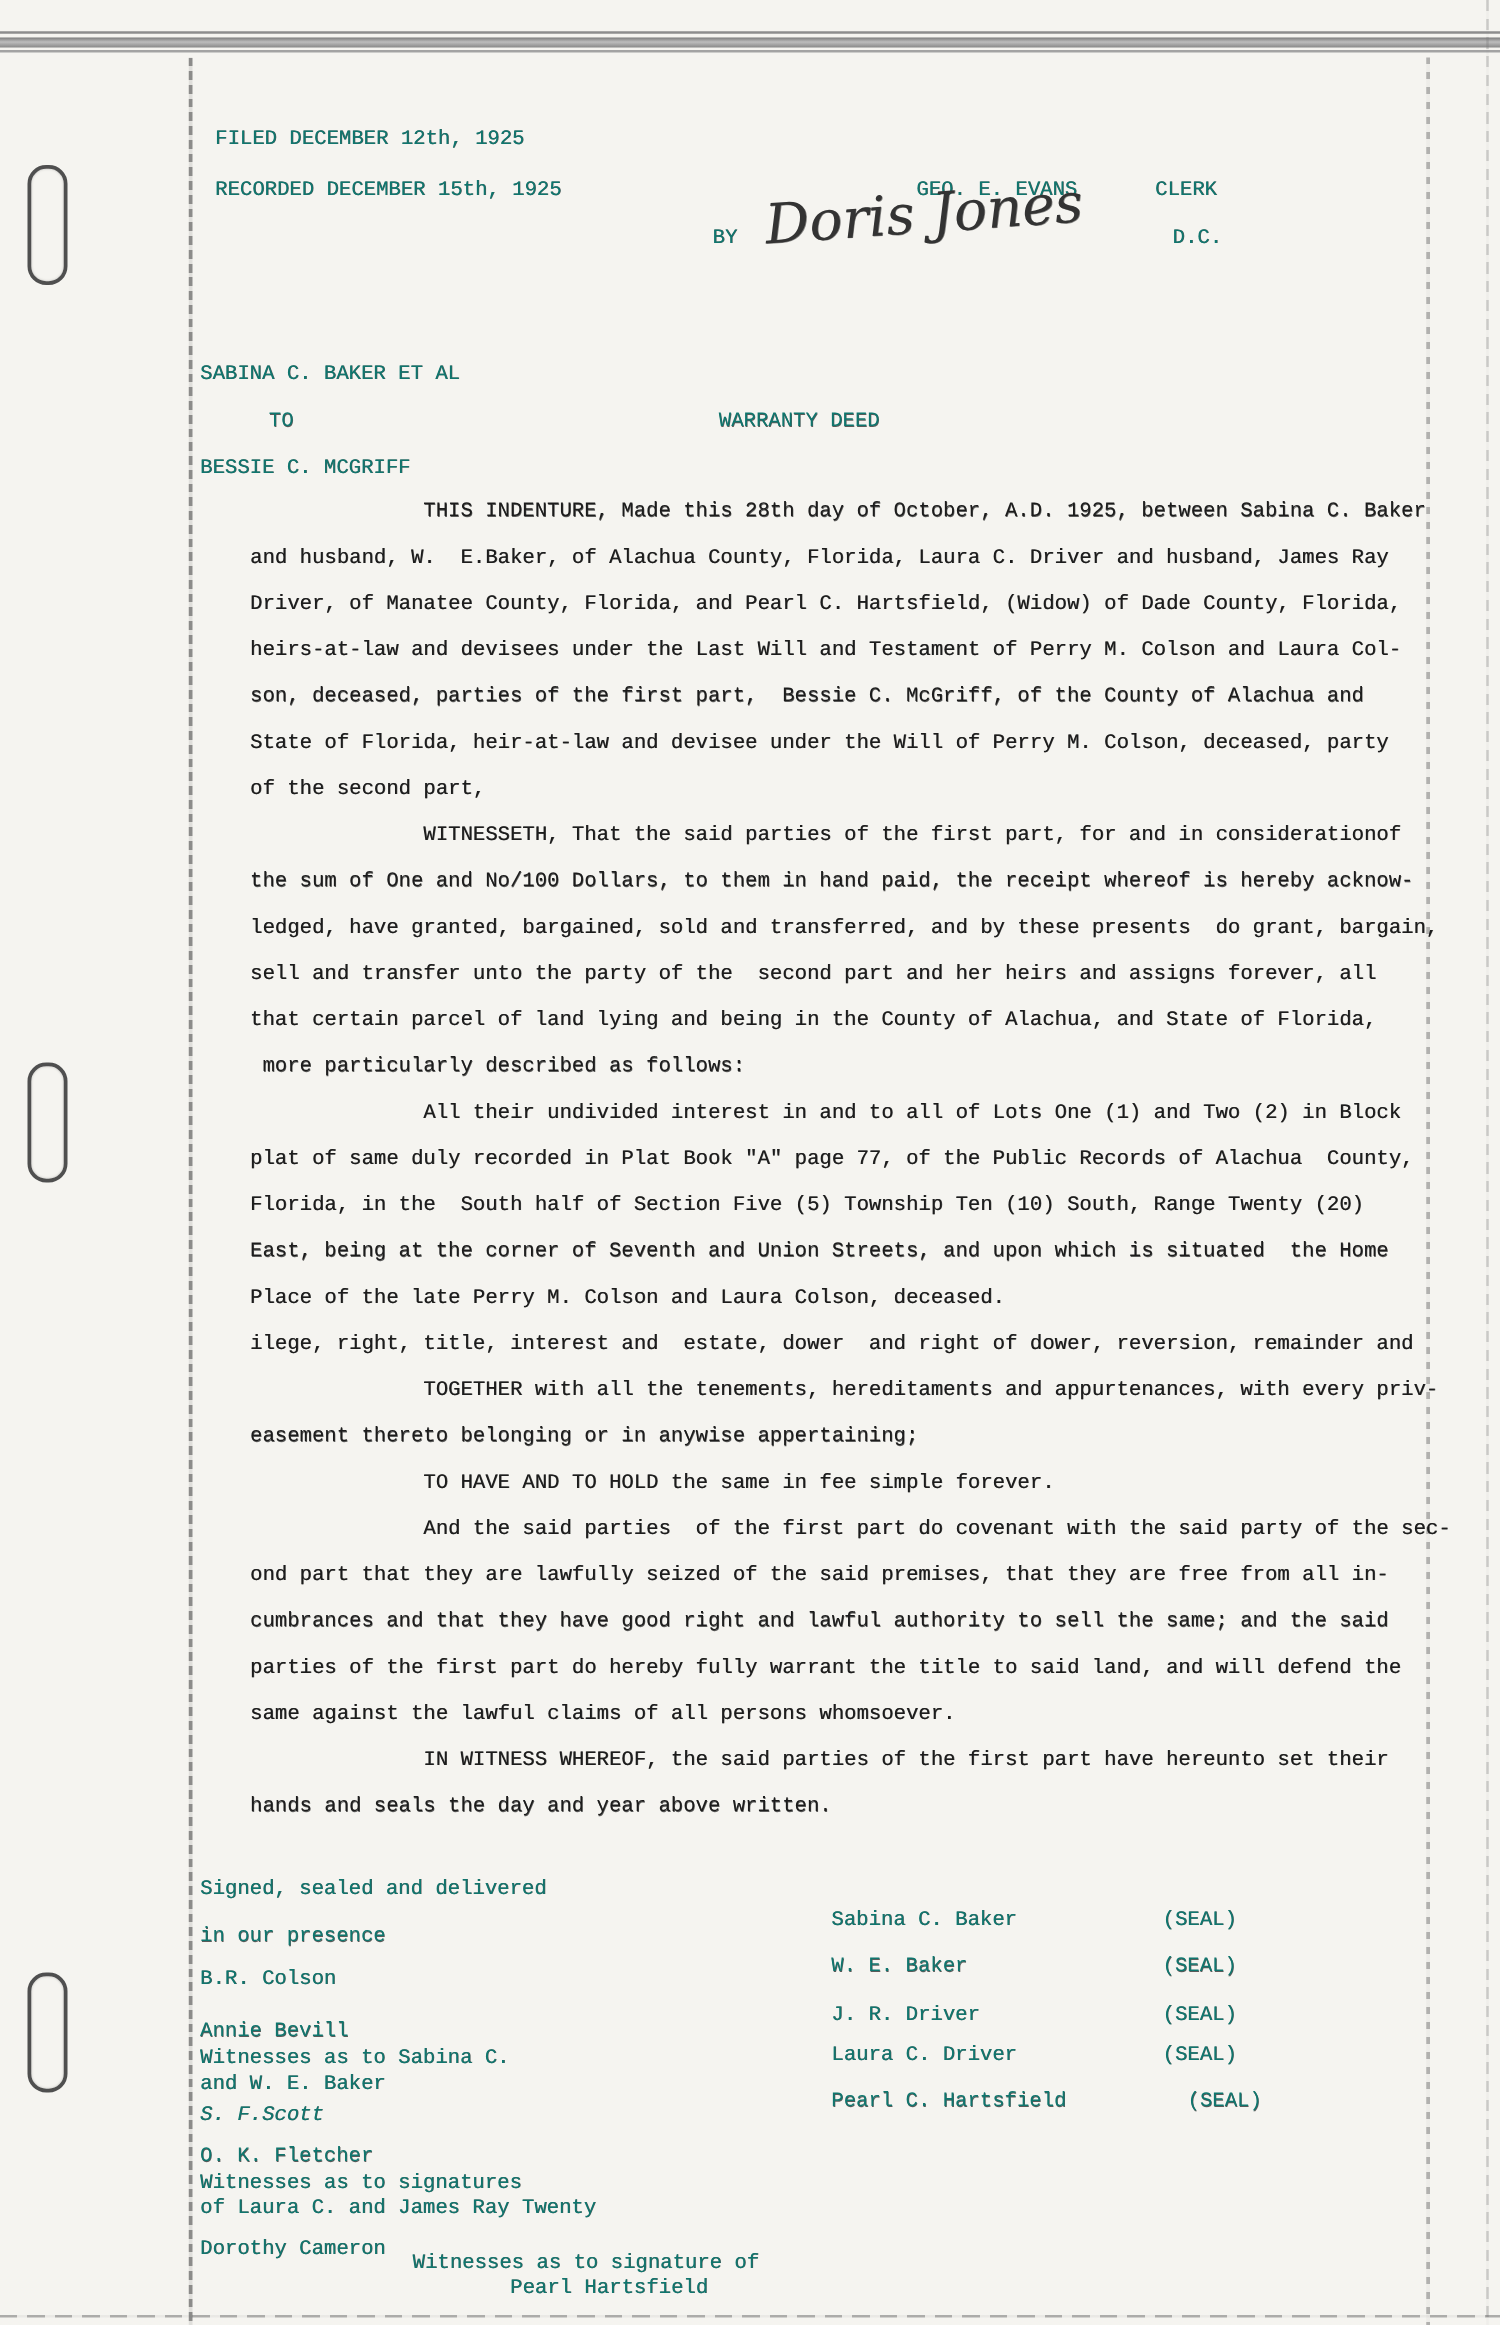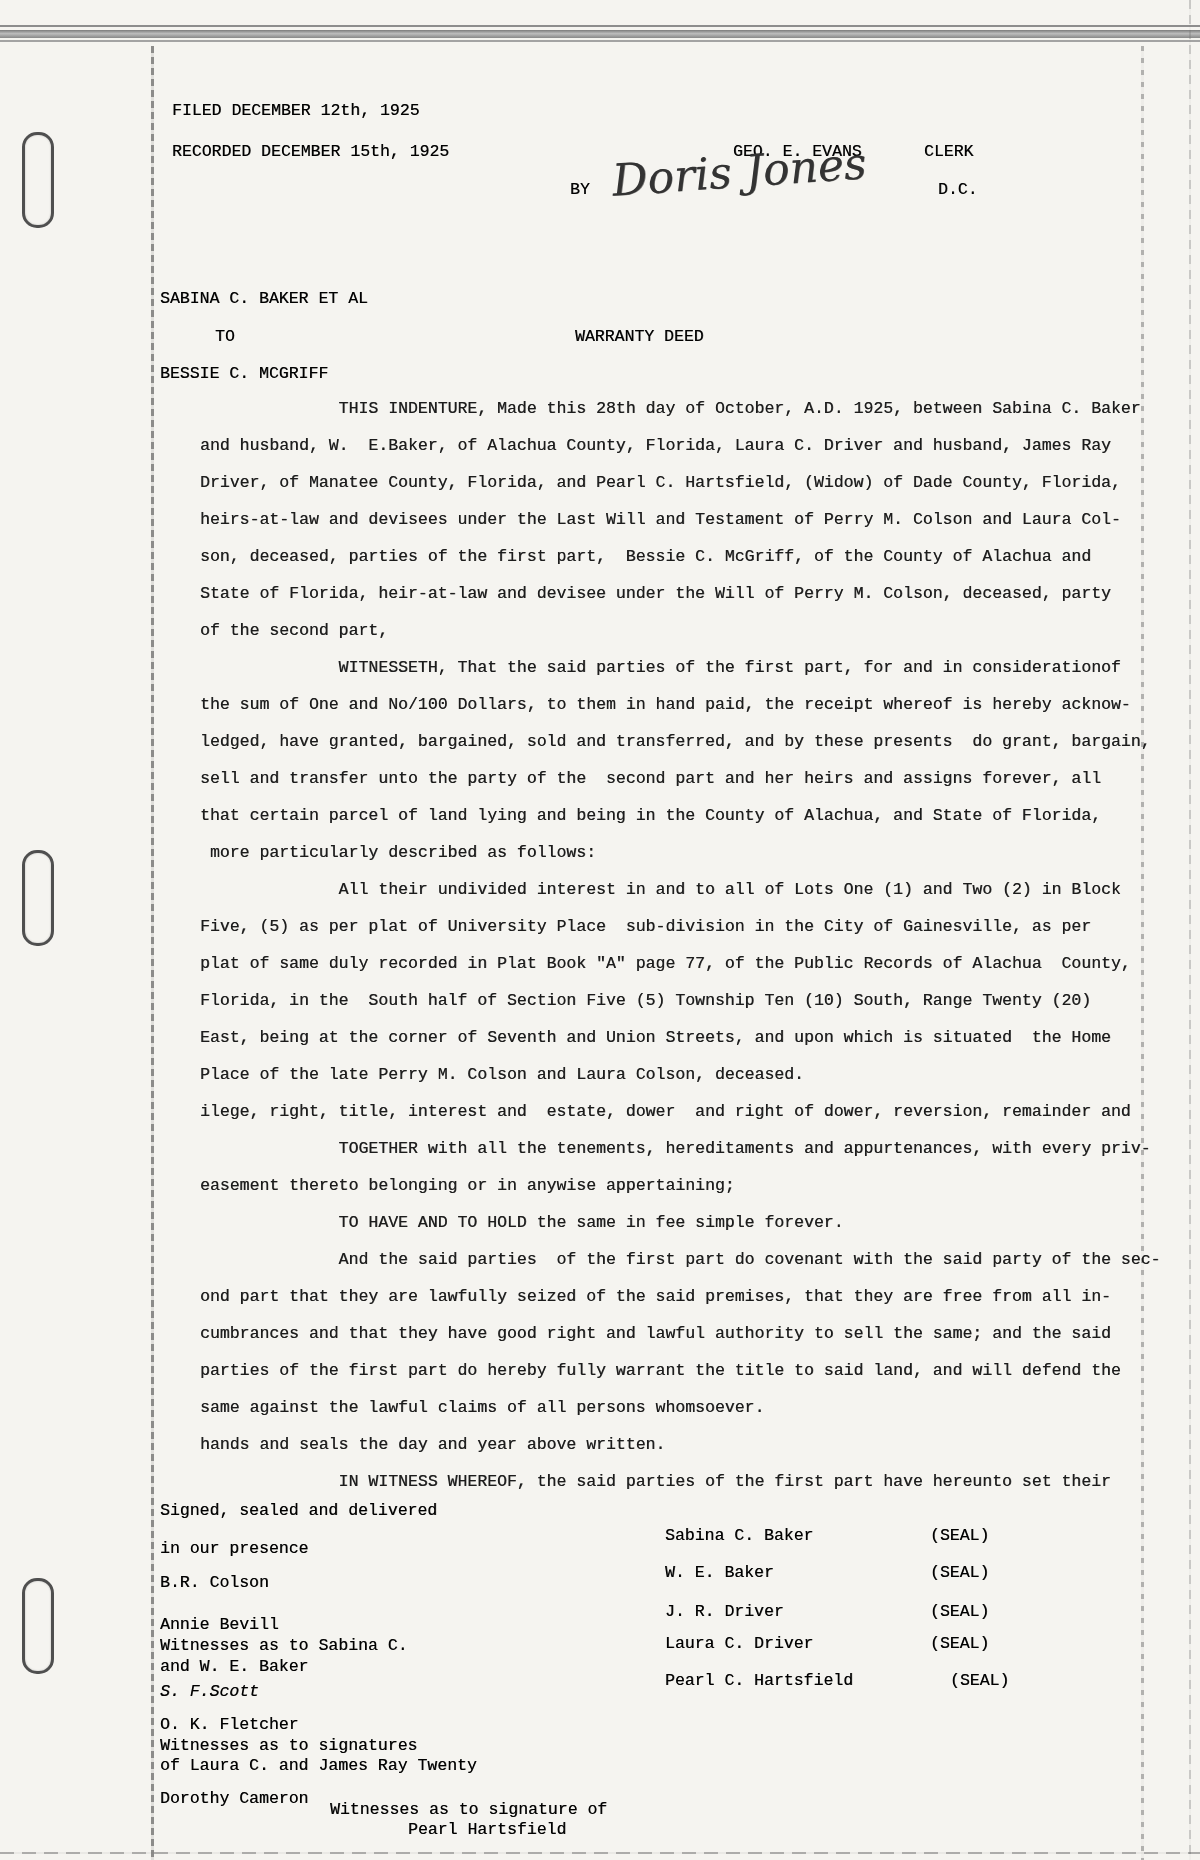--- a/index.html
+++ b/index.html
@@ -5,21 +5,21 @@
   html,body{margin:0;padding:0;background:#e9e8e4;}
   .page{
     position:relative;width:1200px;height:1860px;overflow:hidden;
     background:#f5f4f0;
     font-family:"Liberation Mono","DejaVu Sans Mono",monospace;
     color:#1c1c1c;
   }
   .t{
     position:absolute;white-space:pre;
     font-size:16.5px;line-height:21px;
-    color:#000000;
+    color:#0f766e;
     text-shadow:0.4px 0.2px 0 rgba(25,25,25,.7);
   }
   .bline{white-space:pre;line-height:37px;height:37px;margin-left:40px;}
   .bodyblock{position:absolute;left:160px;top:390px;
     font-size:16.5px;text-shadow:0.4px 0.2px 0 rgba(25,25,25,.7);}
   .script{
     position:absolute;
     font-family:"DejaVu Serif","Liberation Serif",serif;
     font-style:italic;font-size:44px;line-height:44px;
     color:#333;transform:rotate(-4deg);
@@ -99,21 +99,20 @@
       <div class="bline">ledged, have granted, bargained, sold and transferred, and by these presents  do grant, bargain,</div>
 
       <div class="bline">sell and transfer unto the party of the  second part and her heirs and assigns forever, all</div>
 
       <div class="bline">that certain parcel of land lying and being in the County of Alachua, and State of Florida,</div>
 
       <div class="bline"> more particularly described as follows:</div>
 
       <div class="bline">              All their undivided interest in and to all of Lots One (1) and Two (2) in Block</div>
 
-      <div class="bline">Five, (5) as per plat of University Place  sub-division in the City of Gainesville, as per</div>
 
       <div class="bline">plat of same duly recorded in Plat Book "A" page 77, of the Public Records of Alachua  County,</div>
 
       <div class="bline">Florida, in the  South half of Section Five (5) Township Ten (10) South, Range Twenty (20)</div>
 
       <div class="bline">East, being at the corner of Seventh and Union Streets, and upon which is situated  the Home</div>
 
       <div class="bline">Place of the late Perry M. Colson and Laura Colson, deceased.</div>
 
       <div class="bline">ilege, right, title, interest and  estate, dower  and right of dower, reversion, remainder and</div>
@@ -127,23 +126,23 @@
       <div class="bline">              And the said parties  of the first part do covenant with the said party of the sec-</div>
 
       <div class="bline">ond part that they are lawfully seized of the said premises, that they are free from all in-</div>
 
       <div class="bline">cumbrances and that they have good right and lawful authority to sell the same; and the said</div>
 
       <div class="bline">parties of the first part do hereby fully warrant the title to said land, and will defend the</div>
 
       <div class="bline">same against the lawful claims of all persons whomsoever.</div>
 
+      <div class="bline">              IN WITNESS WHEREOF, the said parties of the first part have hereunto set their</div>
+
       <div class="bline">hands and seals the day and year above written.</div>
-
-      <div class="bline">              IN WITNESS WHEREOF, the said parties of the first part have hereunto set their</div>
     </div>
 
   <div class="t" style="left:160px;top:1500px;">Signed, sealed and delivered</div>
   <div class="t" style="left:160px;top:1538px;">in our presence</div>
   <div class="t" style="left:160px;top:1572px;">B.R. Colson</div>
   <div class="t" style="left:160px;top:1614px;">Annie Bevill</div>
   <div class="t" style="left:160px;top:1635px;">Witnesses as to Sabina C.</div>
   <div class="t" style="left:160px;top:1656px;">and W. E. Baker</div>
   <div class="t" style="left:160px;top:1681px;font-style:italic;">S. F.Scott</div>
   <div class="t" style="left:160px;top:1714px;">O. K. Fletcher</div>

